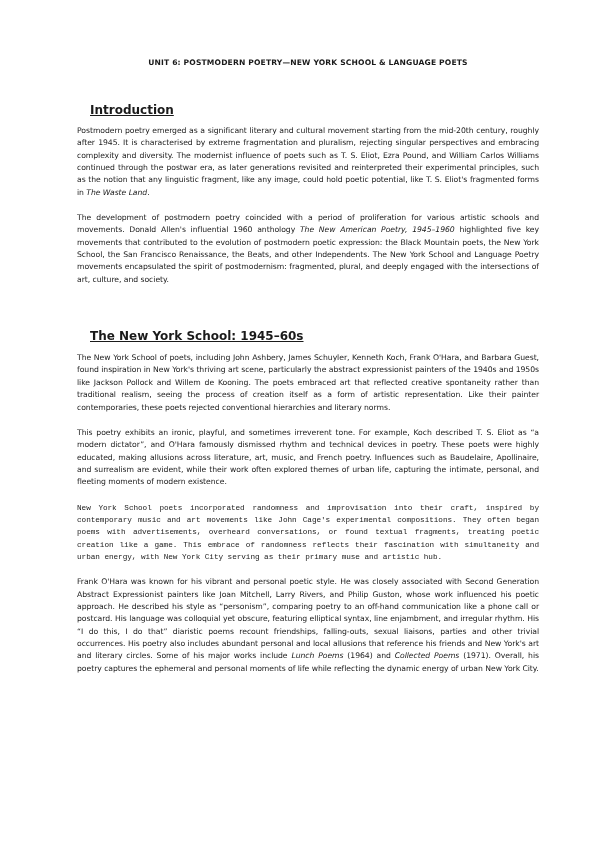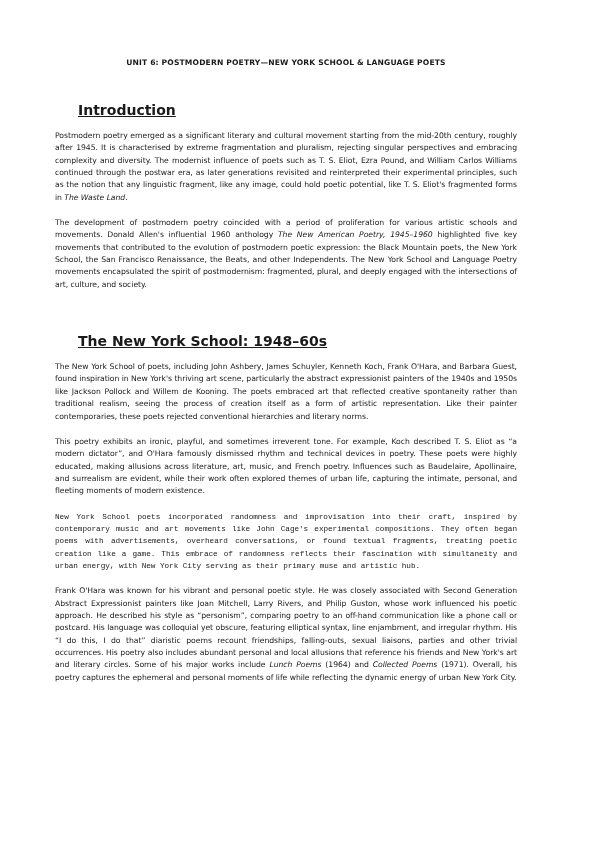--- a/index.html
+++ b/index.html
@@ -10,37 +10,37 @@
     body {
       width: 600px;
       height: 848px;
       position: relative;
       overflow: hidden;
       font-family: "DejaVu Sans", sans-serif;
       color: #1a1a1a;
     }
     .page {
       position: absolute;
-      left: 43px;
+      left: 65px;
       top: 56px;
       width: 486px;
     }
     .title {
       text-align: center;
       font-weight: bold;
       font-size: 7.6px;
       letter-spacing: 0.15px;
       margin: 0;
       height: 14px;
       line-height: 14px;
     }
     .heading {
-      font-size: 14px;
+      font-size: 12px;
       text-decoration: underline;
-      margin: 14px;
+      margin: 4px;
       line-height: 12px;
       padding-left: 21px;
     }
     .para {
       font-size: 7.7px;
       line-height: 12.35px;
       text-align: justify;
       margin: 12px;
       letter-spacing: -0.05px;
     }
@@ -61,21 +61,21 @@
   <h1 class="title">UNIT 6: POSTMODERN POETRY—NEW YORK SCHOOL &amp; LANGUAGE POETS</h1>
 
   <h2 class="heading" id="intro-heading">Introduction</h2>
   <p class="para" id="intro-p1">
     <span>Postmodern poetry emerged as a significant literary and cultural movement starting from the mid-20th century, roughly after 1945. It is characterised by extreme fragmentation and pluralism, rejecting singular perspectives and embracing complexity and diversity. The modernist influence of poets such as T. S. Eliot, Ezra Pound, and William Carlos Williams continued through the postwar era, as later generations revisited and reinterpreted their experimental principles, such as the notion that any linguistic fragment, like any image, could hold poetic potential, like T. S. Eliot's fragmented forms in </span><em>The Waste Land</em><span>.</span>
   </p>
   <p class="para" id="intro-p2">
     <span>The development of postmodern poetry coincided with a period of proliferation for various artistic schools and movements. Donald Allen's influential 1960 anthology </span><em>The New American Poetry, 1945–1960</em><span> highlighted five key movements that contributed to the evolution of postmodern poetic expression: the Black Mountain poets, the New York School, the San Francisco Renaissance, the Beats, and other Independents. The New York School and Language Poetry movements encapsulated the spirit of postmodernism: fragmented, plural, and deeply engaged with the intersections of art, culture, and society.</span>
   </p>
 
-  <h2 class="heading" id="nys-heading">The New York School: 1948–60s</h2>
+  <h2 class="heading" id="nys-heading">The New York School: 1945–60s</h2>
   <p class="para" id="nys-p1">
     <span>The New York School of poets, including John Ashbery, James Schuyler, Kenneth Koch, Frank O'Hara, and Barbara Guest, found inspiration in New York's thriving art scene, particularly the abstract expressionist painters of the 1940s and 1950s like Jackson Pollock and Willem de Kooning. The poets embraced art that reflected creative spontaneity rather than traditional realism, seeing the process of creation itself as a form of artistic representation. Like their painter contemporaries, these poets rejected conventional hierarchies and literary norms.</span>
   </p>
   <p class="para" id="nys-p2">
     <span>This poetry exhibits an ironic, playful, and sometimes irreverent tone. For example, Koch described T. S. Eliot as “a modern dictator”, and O'Hara famously dismissed rhythm and technical devices in poetry. These poets were highly educated, making allusions across literature, art, music, and French poetry. Influences such as Baudelaire, Apollinaire, and surrealism are evident, while their work often explored themes of urban life, capturing the intimate, personal, and fleeting moments of modern existence.</span>
   </p>
   <p class="para" id="nys-p3">
     <span>New York School poets incorporated randomness and improvisation into their craft, inspired by contemporary music and art movements like John Cage's experimental compositions. They often began poems with advertisements, overheard conversations, or found textual fragments, treating poetic creation like a game. This embrace of randomness reflects their fascination with simultaneity and urban energy, with New York City serving as their primary muse and artistic hub.</span>
   </p>
   <p class="para" id="nys-p4">

